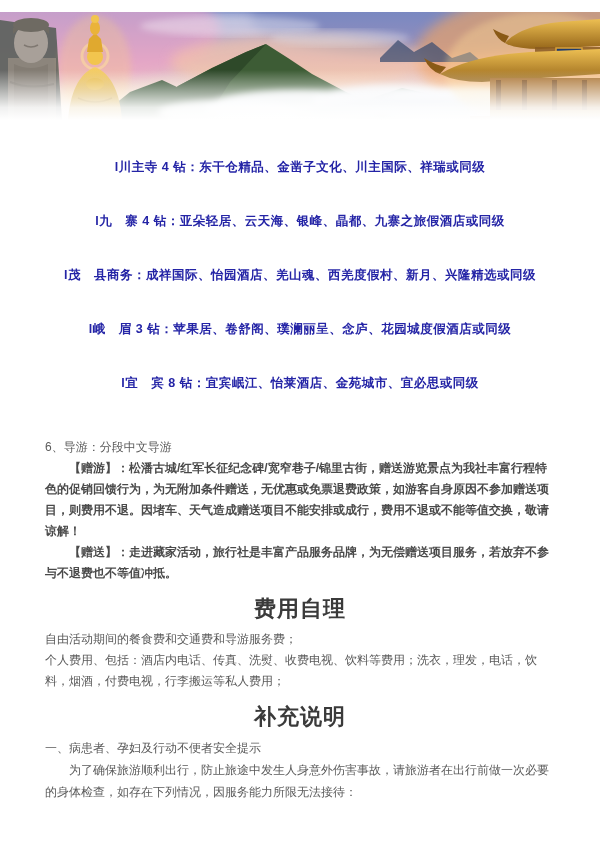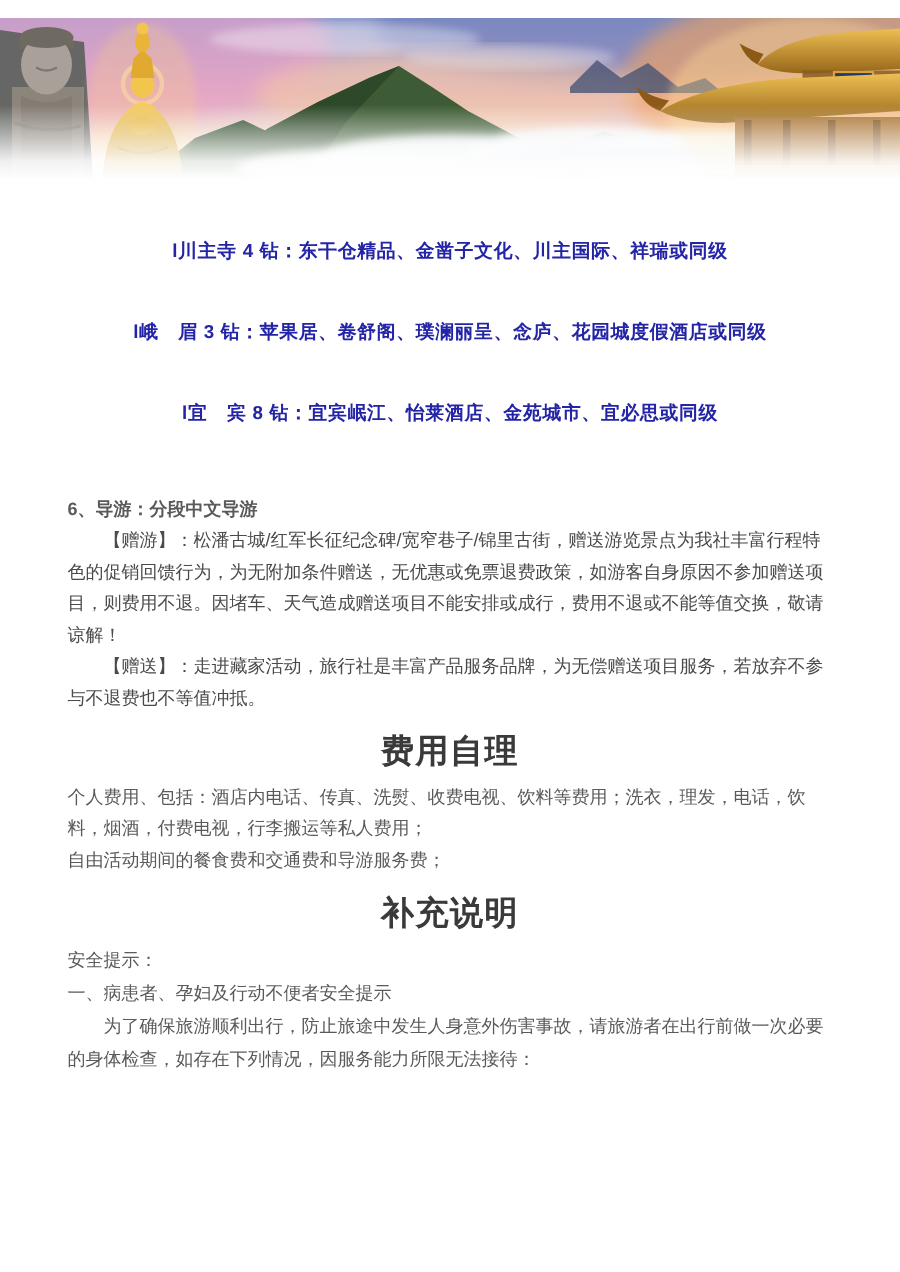--- a/index.html
+++ b/index.html
@@ -24,23 +24,23 @@
     white-space:pre;
   }
   
   .content{
     margin:9px 45px 0 45px;
     font-size:12px;
     color:#5a5a5a;
     line-height:21px;
   }
   .content p{margin:0;}
-  .note{margin:0;font-weight:bold;}
+  .note{margin:0;}
   .gift{
-    font-weight:normal;
+    font-weight:bold;
     color:#4a4a4a;
     text-indent:2em;
   }
   .section-title{
     text-align:center;
     font-size:22px;
     font-weight:bold;
     color:#3a3a3a;
     margin:13px 0 8px 0;
     line-height:24px;
@@ -153,38 +153,39 @@
       <rect x="582" y="68" width="5" height="40" fill="#7e4e1c"></rect>
       <rect x="490" y="98" width="110" height="6" fill="#c89a4a"></rect>
       <rect x="470" y="104" width="130" height="4" fill="#b5925c" opacity="0.8"></rect>
     </g>
 
     <rect x="0" y="58" width="600" height="50" fill="url(#fade)"></rect>
   </svg>
 
   <div class="hotels">
     <div>l川主寺 4 钻：东干仓精品、金凿子文化、川主国际、祥瑞或同级</div>
+    <div>l九　寨 4 钻：亚朵轻居、云天海、银峰、晶都、九寨之旅假酒店或同级</div>
+    <div>l茂　县商务：成祥国际、怡园酒店、羌山魂、西羌度假村、新月、兴隆精选或同级</div>
     <div>l峨　眉 3 钻：苹果居、卷舒阁、璞澜丽呈、念庐、花园城度假酒店或同级</div>
     <div>l宜　宾 8 钻：宜宾岷江、怡莱酒店、金苑城市、宜必思或同级</div>
   </div>
 
   <div class="content">
     <p class="note">6、导游：分段中文导游</p>
 
     <p class="gift">【赠游】：松潘古城/红军长征纪念碑/宽窄巷子/锦里古街，赠送游览景点为我社丰富行程特色的促销回馈行为，为无附加条件赠送，无优惠或免票退费政策，如游客自身原因不参加赠送项目，则费用不退。因堵车、天气造成赠送项目不能安排或成行，费用不退或不能等值交换，敬请谅解！</p>
     <p class="gift">【赠送】：走进藏家活动，旅行社是丰富产品服务品牌，为无偿赠送项目服务，若放弃不参与不退费也不等值冲抵。</p>
 
     <h2 class="section-title">费用自理</h2>
+    <p>自由活动期间的餐食费和交通费和导游服务费；</p>
     <p>个人费用、包括：酒店内电话、传真、洗熨、收费电视、饮料等费用；洗衣，理发，电话，饮料，烟酒，付费电视，行李搬运等私人费用；</p>
-    <p>自由活动期间的餐食费和交通费和导游服务费；</p>
 
     <h2 class="section-title">补充说明</h2>
 
     <div class="supp">
-      <p class="safety-label">安全提示：</p>
 
       <p class="sec-head">一、病患者、孕妇及行动不便者安全提示</p>
       <p class="sec-intro">为了确保旅游顺利出行，防止旅途中发生人身意外伤害事故，请旅游者在出行前做一次必要的身体检查，如存在下列情况，因服务能力所限无法接待：</p>
 
     </div>
   </div>
 
 </div>
 
 </body></html>

